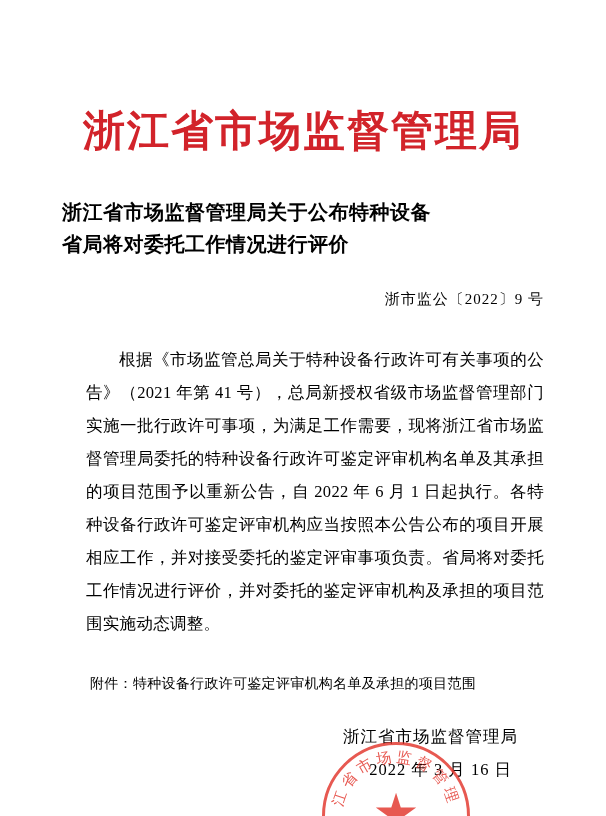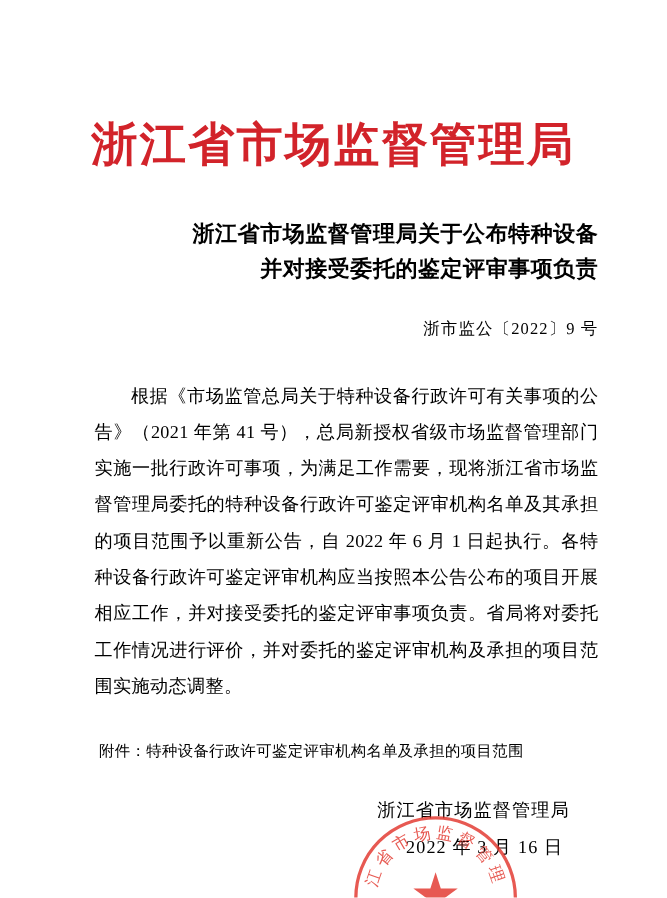--- a/index.html
+++ b/index.html
@@ -31,21 +31,21 @@
     font-weight: bold;
     font-size: 42px;
     letter-spacing: 2px;
     line-height: 1.1;
     margin-top: 108px;
     white-space: nowrap;
   }
 
   
   .doc-title {
-    text-align: right;
+    text-align: left;
     font-family: "DejaVu Serif", "Liberation Serif", serif;
     font-weight: bold;
     font-size: 20px;
     line-height: 1.6;
     margin-top: 42px;
     letter-spacing: 0.5px;
   }
   .doc-title .line2 {
     display: block;
   }
@@ -128,21 +128,21 @@
 </style>
 </head>
 <body>
 
 <div class="page">
 
   <div class="masthead">浙江省市场监督管理局</div>
 
   <div class="doc-title">
     <span class="line1">浙江省市场监督管理局关于公布特种设备</span>
-    <span class="line2">并对接受委托的鉴定评审事项负责</span>
+    <span class="line2">省局将对委托工作情况进行评价</span>
   </div>
 
   <div class="doc-number">浙市监公〔2022〕9 号</div>
 
   <div class="body-text">
     <p>根据《市场监管总局关于特种设备行政许可有关事项的公告》（2021 年第 41 号），总局新授权省级市场监督管理部门实施一批行政许可事项，为满足工作需要，现将浙江省市场监督管理局委托的特种设备行政许可鉴定评审机构名单及其承担的项目范围予以重新公告，自 2022 年 6 月 1 日起执行。各特种设备行政许可鉴定评审机构应当按照本公告公布的项目开展相应工作，并对接受委托的鉴定评审事项负责。省局将对委托工作情况进行评价，并对委托的鉴定评审机构及承担的项目范围实施动态调整。</p>
   </div>
 
   <div class="attachment">附件：特种设备行政许可鉴定评审机构名单及承担的项目范围</div>
 

